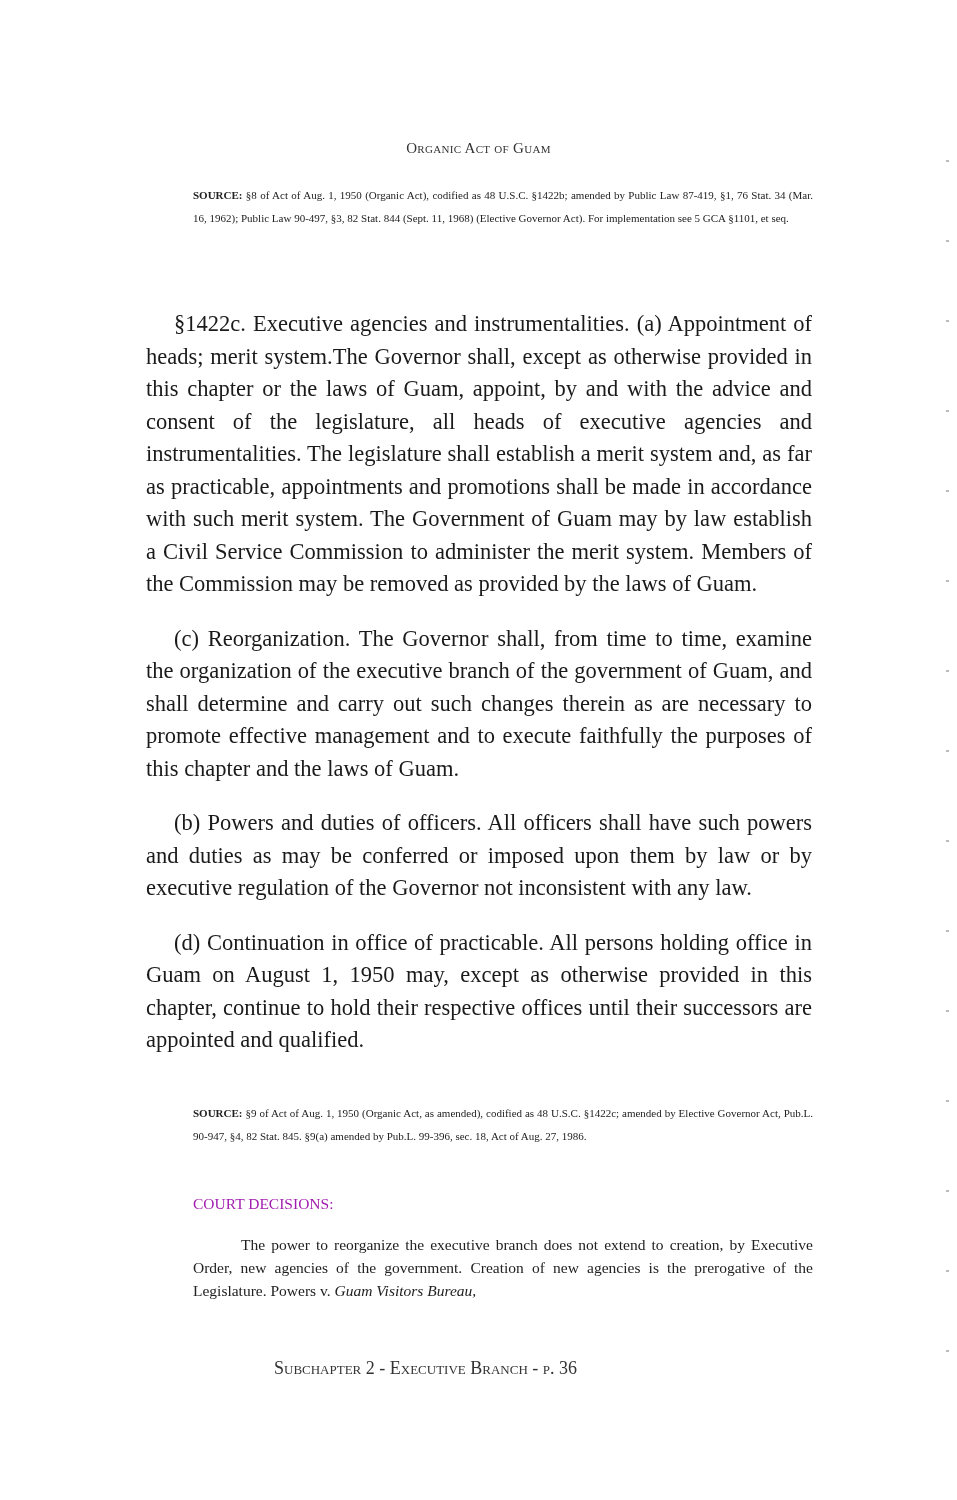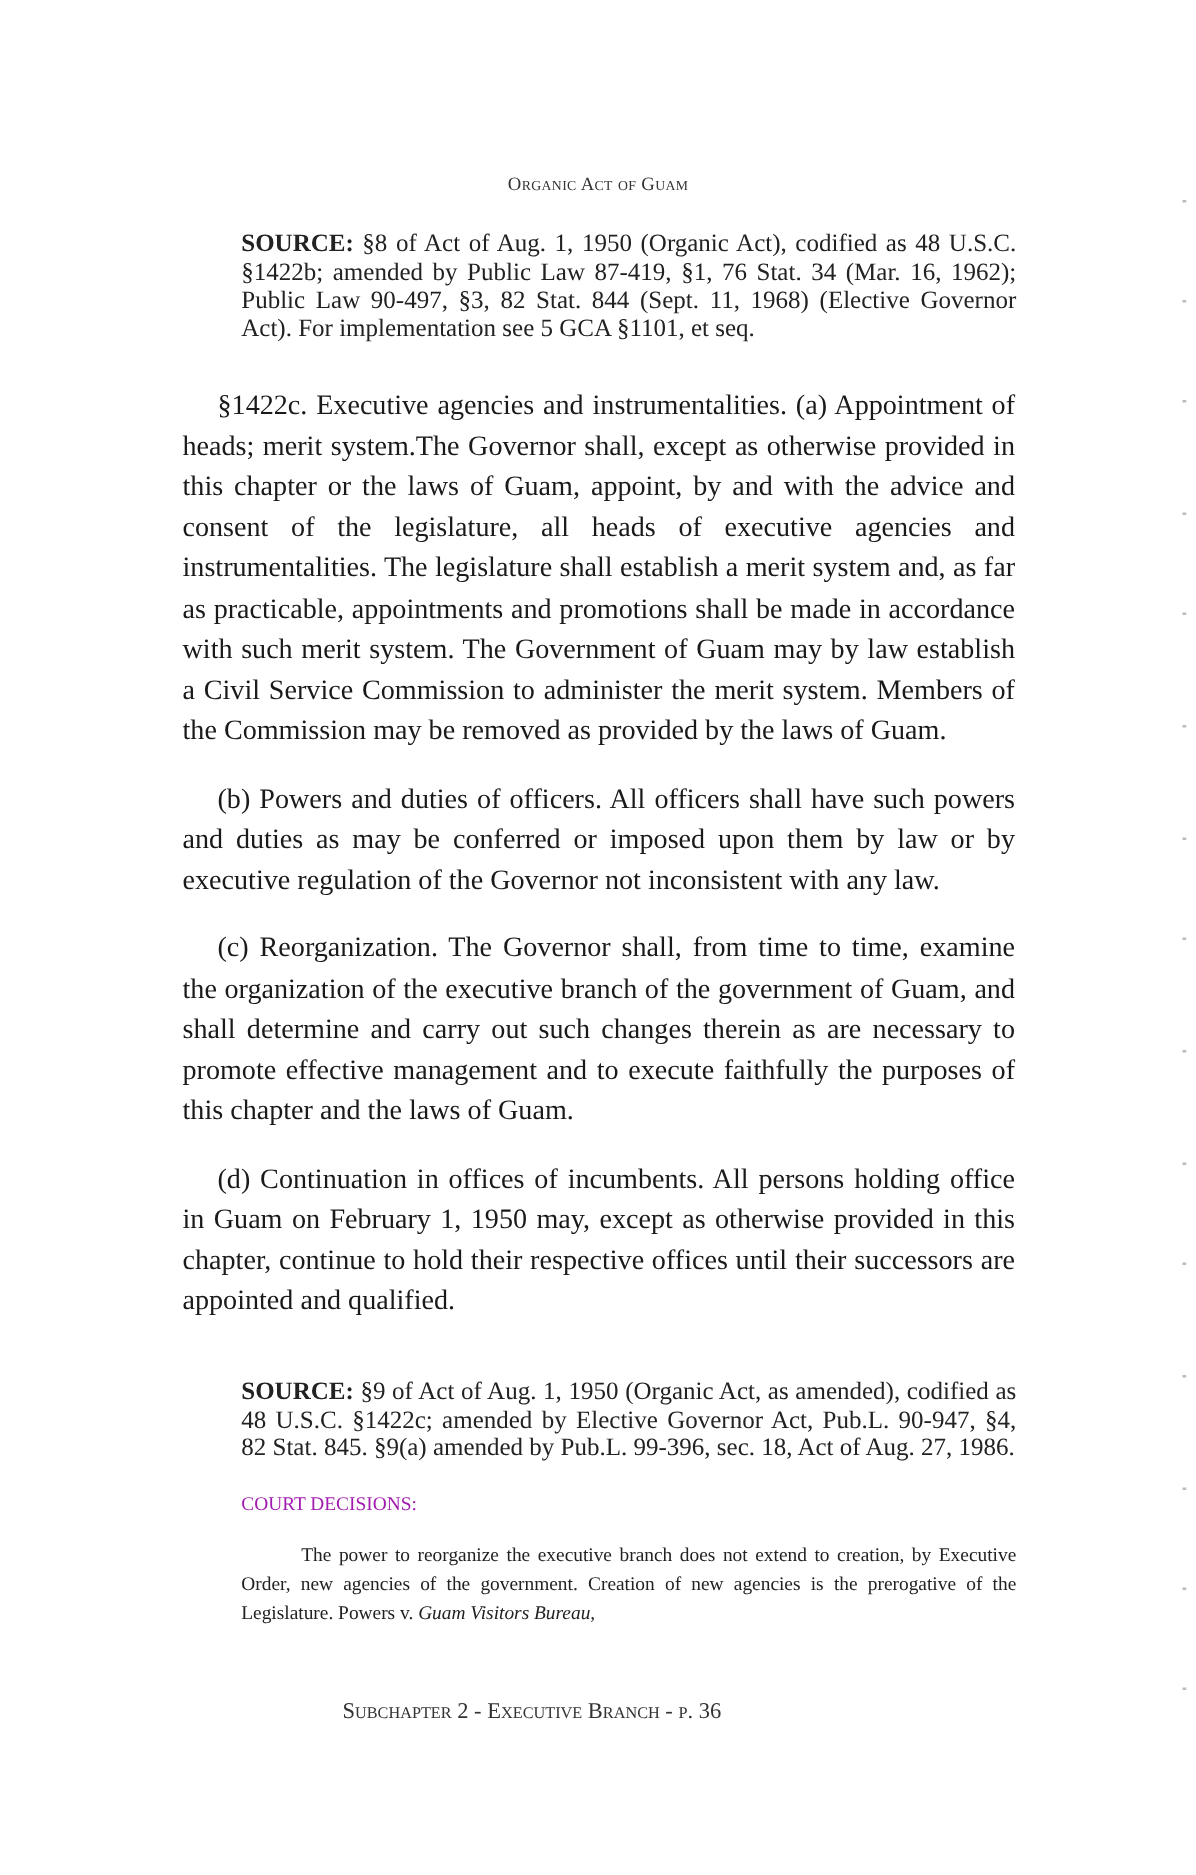--- a/index.html
+++ b/index.html
@@ -14,21 +14,21 @@
     .page-header {
       position: absolute; top: 140px; left: 0; width: 957px;
       text-align: center;
       font-size: 15px;
       font-variant: small-caps;
       letter-spacing: 0.3px;
       color: #333;
     }
     .source {
       position: absolute; left: 193px; width: 620px;
-      font-size: 20px; line-height: 22.5px;
+      font-size: 11px; line-height: 22.5px;
       text-align: justify;
       color: #222;
     }
     .source b { font-weight: bold; }
     .src1 { top: 184px; }
     .section {
       position: absolute; left: 146px; width: 666px;
       font-size: 22.5px; line-height: 32.5px;
       text-align: justify;
       color: #1a1a1a;
@@ -72,30 +72,30 @@
   <b>SOURCE:</b>
   <span>§8 of Act of Aug. 1, 1950 (Organic Act), codified as 48 U.S.C. §1422b; amended by Public Law 87-419, §1, 76 Stat. 34 (Mar. 16, 1962); Public Law 90-497, §3, 82 Stat. 844 (Sept. 11, 1968) (Elective Governor Act). For implementation see 5 GCA §1101, et seq.</span>
 </div>
 
 <div class="section sec-a">
   <p class="para">
     <span class="bold">§1422c. Executive agencies and instrumentalities.</span>
     <span class="bold">(a) Appointment of heads; merit system.</span><span>The Governor shall, except as otherwise provided in this chapter or the laws of Guam, appoint, by and with the advice and consent of the legislature, all heads of executive agencies and instrumentalities. The legislature shall establish a merit system and, as far as practicable, appointments and promotions shall be made in accordance with such merit system. The Government of Guam may by law establish a Civil Service Commission to administer the merit system. Members of the Commission may be removed as provided by the laws of Guam.</span>
   </p>
   <p class="para">
+    <span class="bold">(c) Reorganization.</span>
+    <span>The Governor shall, from time to time, examine the organization of the executive branch of the government of Guam, and shall determine and carry out such changes therein as are necessary to promote effective management and to execute faithfully the purposes of this chapter and the laws of Guam.</span>
+  </p>
+  <p class="para">
     <span class="bold">(b) Powers and duties of officers.</span>
     <span>All officers shall have such powers and duties as may be conferred or imposed upon them by law or by executive regulation of the Governor not inconsistent with any law.</span>
   </p>
   <p class="para">
-    <span class="bold">(c) Reorganization.</span>
-    <span>The Governor shall, from time to time, examine the organization of the executive branch of the government of Guam, and shall determine and carry out such changes therein as are necessary to promote effective management and to execute faithfully the purposes of this chapter and the laws of Guam.</span>
-  </p>
-  <p class="para">
-    <span class="bold">(d) Continuation in offices of incumbents.</span>
-    <span>All persons holding office in Guam on February 1, 1950 may, except as otherwise provided in this chapter, continue to hold their respective offices until their successors are appointed and qualified.</span>
+    <span class="bold">(d) Continuation in office of practicable.</span>
+    <span>All persons holding office in Guam on August 1, 1950 may, except as otherwise provided in this chapter, continue to hold their respective offices until their successors are appointed and qualified.</span>
   </p>
 </div>
 
 <div class="source src2">
   <b>SOURCE:</b>
   <span>§9 of Act of Aug. 1, 1950 (Organic Act, as amended), codified as 48 U.S.C. §1422c; amended by Elective Governor Act, Pub.L. 90-947, §4, 82 Stat. 845. §9(a) amended by Pub.L. 99-396, sec. 18, Act of Aug. 27, 1986.</span>
 </div>
 
 <div class="court-label">COURT DECISIONS:</div>
 

